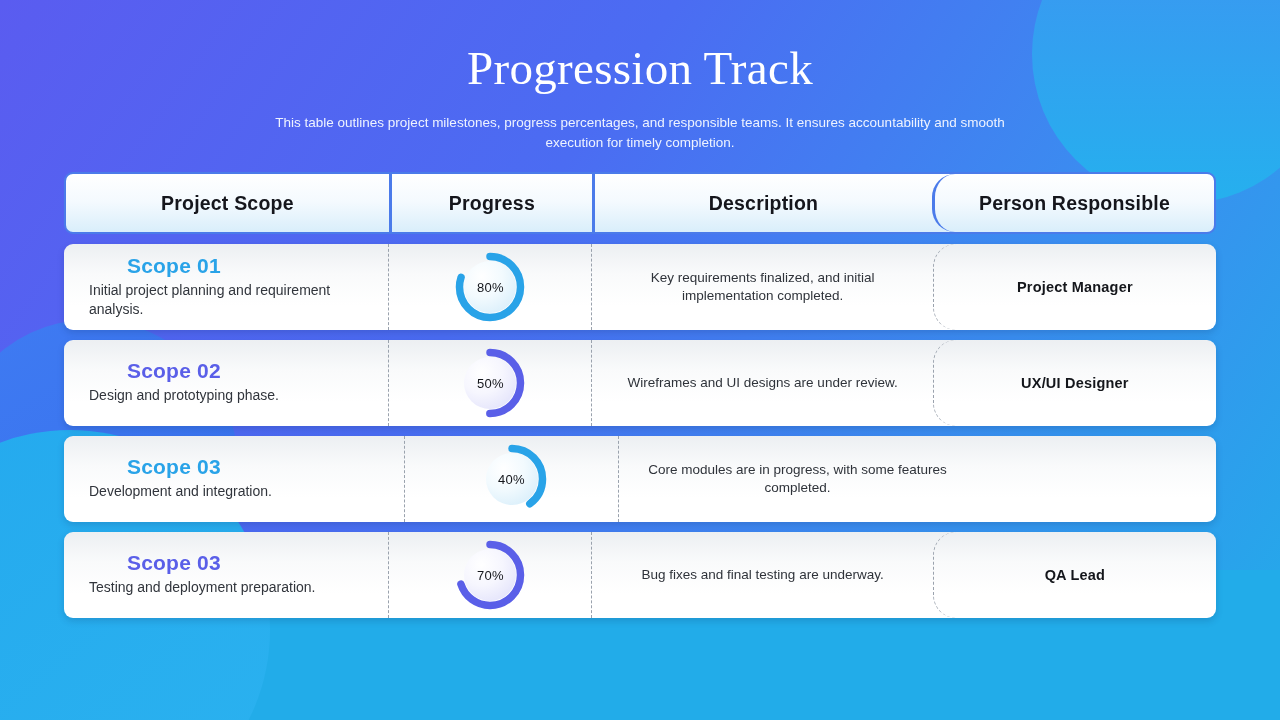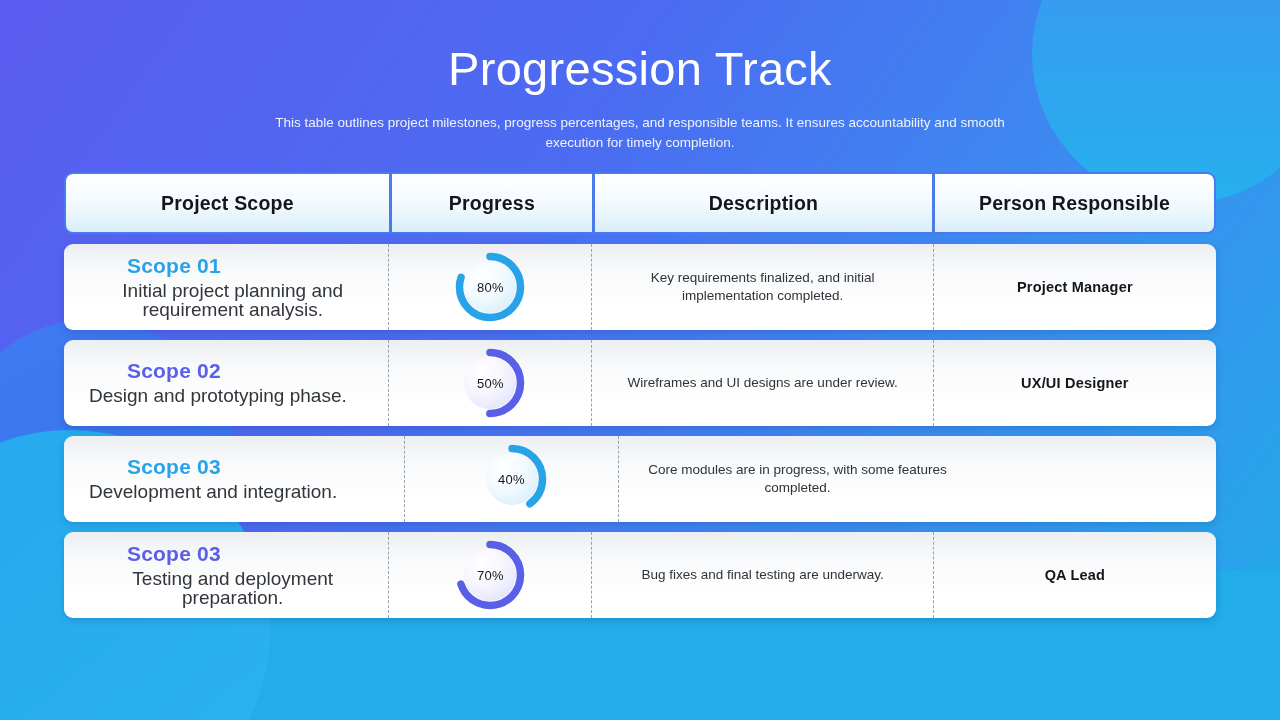--- a/index.html
+++ b/index.html
@@ -37,21 +37,21 @@
     width:1200px; height:150px;
     background:#22ace9;
     border-top-left-radius:120px 70px;
   }
 
   
   #content { position:relative; z-index:2; width:1280px; height:720px; }
   .title {
     position:absolute; top:41px; left:0; width:1280px;
     text-align:center; color:#ffffff;
-    font-size:47px; font-weight:400; letter-spacing:.3px;
+    font-size:47px; font-weight:400; letter-spacing:.3px;font-family:Liberation Serif, serif;
   }
   .subtitle {
     position:absolute; top:113px; left:250px; width:780px;
     text-align:center; color:#eef3ff;
     font-size:13.5px; line-height:20px; font-weight:400;
   }
 
   
   .table { position:absolute; left:64px; top:172px; width:1152px; }
 
@@ -65,37 +65,37 @@
   .th {
     display:flex; align-items:center; justify-content:center;
     font-size:19.5px; font-weight:bold; color:#15161c;
     letter-spacing:.2px;
   }
   .th + .th { border-left:3px solid #4b7bea; }
 
   .col-scope { width:340px; }
   .col-prog  { width:214px; }
   .col-desc  { width:358px; }
-  .col-pers  { width:297px; }
+  .col-pers  { width:297px;border-radius:23px; }
 
   .trow {
     display:flex; align-items:stretch; height:86px;
     margin-top:10px;
     background:linear-gradient(180deg,#eceff2 0%,#f9fafb 34%,#ffffff 72%,#ffffff 100%);
     border-radius:9px;
     box-shadow:0 3px 7px rgba(10,40,90,.18);
     overflow:hidden;
   }
   .td { display:flex; align-items:center; }
   .td + .td { border-left:1px dashed #9aa2ad; }
 
   .cell-scope { flex-direction:column; align-items:flex-start; justify-content:center;
                 padding-left:25px; padding-right:12px; }
   .scope-name { font-size:21px; font-weight:bold; letter-spacing:.2px; line-height:20px;margin-left:38px; }
-  .scope-desc { font-size:19px; color:#31353c; line-height:19px; margin-top:5px;text-align:center; }
+  .scope-desc { font-size:14px; color:#31353c; line-height:19px; margin-top:5px; }
 
   .cell-prog { justify-content:center; }
   .cell-desc { justify-content:center; text-align:center; padding:0 16px;
                font-size:13.5px; color:#2f333a; line-height:18px; }
   .cell-pers { justify-content:center; text-align:center; padding:0 14px;
                font-size:14.5px; font-weight:bold; color:#14161b; letter-spacing:.2px; }
 
   
   .donut { position:relative; width:70px; height:70px; }
   .donut svg { position:absolute; inset:0; transform:rotate(-90deg); }

